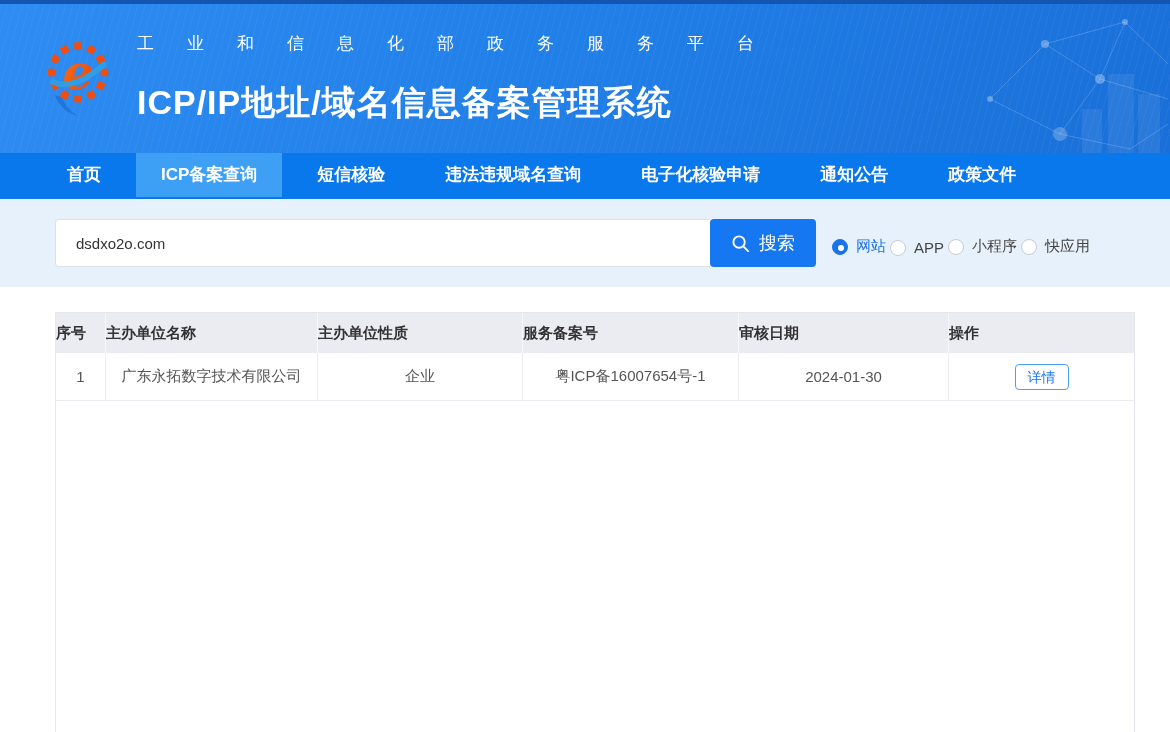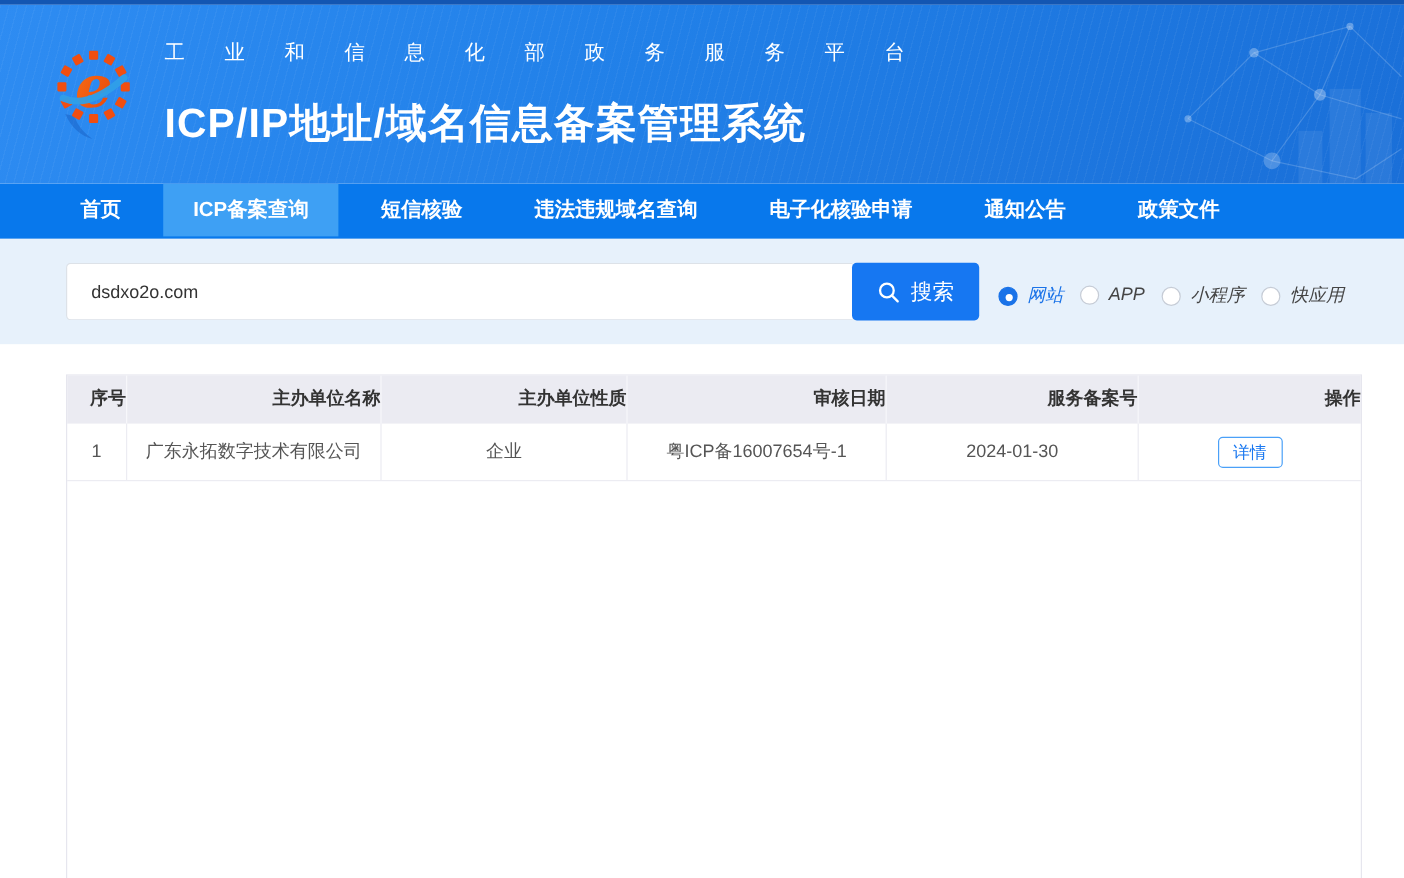--- a/index.html
+++ b/index.html
@@ -48,34 +48,34 @@
   .search-input {
     width:655px; height:48px; border:1px solid #dde2e8; border-right:none;
     border-radius:4px 0 0 4px; padding:0 20px; font-size:15px; color:#333;
     outline:none; background:#fff; font-family:inherit;
   }
   .search-btn {
     width:106px; height:48px; background:#1677f2; color:#fff; border:none;
     border-radius:4px; font-size:18px; cursor:pointer; font-family:inherit;
     display:inline-flex; align-items:center; justify-content:center; gap:9px;
   }
-  .radio-group { display:flex; align-items:flex-start; margin-left:16px; margin-top:18px; gap:14px;font-style:italic; }
+  .radio-group { display:flex; align-items:flex-end; margin-left:16px; margin-top:18px; gap:4px; }
   .radio-option { display:flex; align-items:center; gap:8px; cursor:pointer; font-size:15px; color:#444; }
   .radio { width:16px; height:16px; border-radius:50%; border:1px solid #c6ccd6; background:#fff; position:relative; flex:0 0 auto; }
   .radio.selected { background:#1a73e8; border-color:#1a73e8; }
   .radio.selected::after { content:""; position:absolute; left:5px; top:5px; width:6px; height:6px; border-radius:50%; background:#fff; }
   .radio-option .lbl-selected { color:#1a73e8; }
 
   
   .content { padding:25px 0 0 55px; background:#fff; }
   .table-box { width:1080px; height:422px; border:1px solid #e6e6ee; background:#fff; }
   .thead, .trow { display:grid; grid-template-columns:50px 212px 205px 216px 210px 1fr; }
   .thead { background:#ebebf2; }
   .th {
-    height:40px; line-height:40px; text-align:right; font-size:15px; font-weight:bold;
+    height:40px; line-height:40px; text-align:left; font-size:15px; font-weight:bold;
     color:#333; border-right:1px solid #f7f7fb; white-space:nowrap; overflow:hidden;
   }
   .th:last-child { border-right:none; }
   .trow { border-bottom:1px solid #ececf2; }
   .td {
     height:47px; display:flex; align-items:center; justify-content:center;
     font-size:15px; color:#555; border-right:1px solid #ececf2; white-space:nowrap; overflow:hidden;
   }
   .td:last-child { border-right:none;justify-content:center; }
   .detail-btn {
@@ -185,22 +185,22 @@
       </label>
     </div>
   </section>
 
   <main class="content">
     <div class="table-box">
       <div class="thead">
         <div class="th">序号</div>
         <div class="th">主办单位名称</div>
         <div class="th">主办单位性质</div>
+        <div class="th">服务备案号</div>
         <div class="th">审核日期</div>
-        <div class="th">服务备案号</div>
         <div class="th">操作</div>
       </div>
       <div class="trow">
         <div class="td">1</div>
         <div class="td">广东永拓数字技术有限公司</div>
         <div class="td">企业</div>
         <div class="td">粤ICP备16007654号-1</div>
         <div class="td">2024-01-30</div>
         <div class="td">
           <button class="detail-btn">详情</button>

